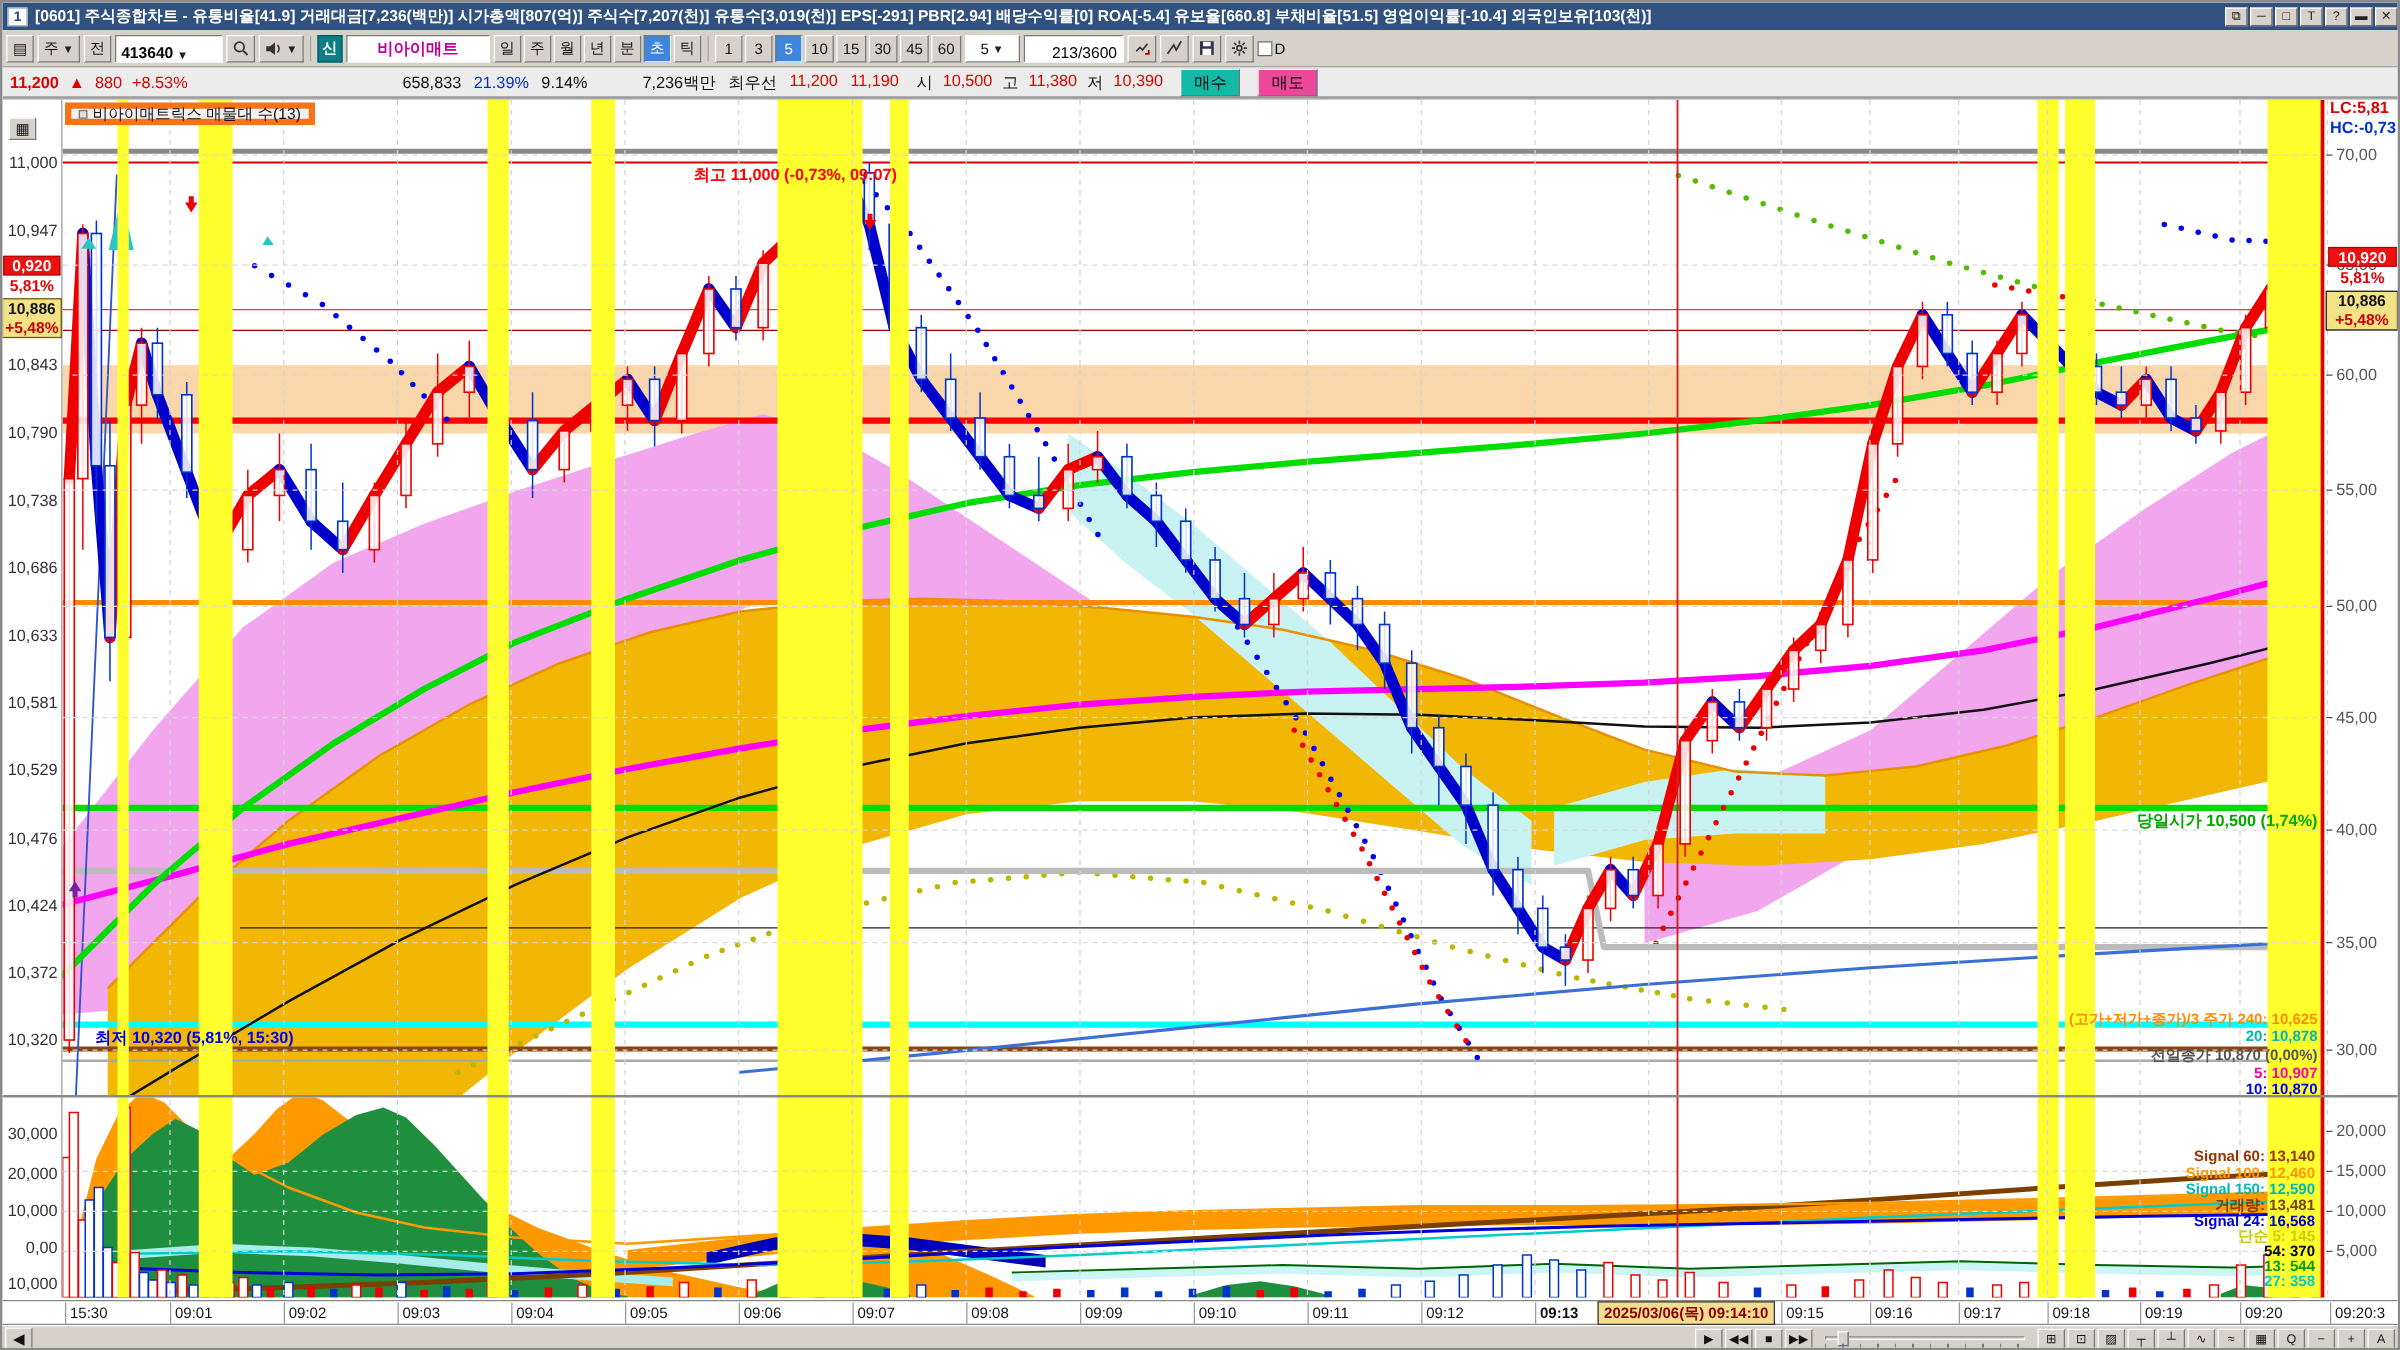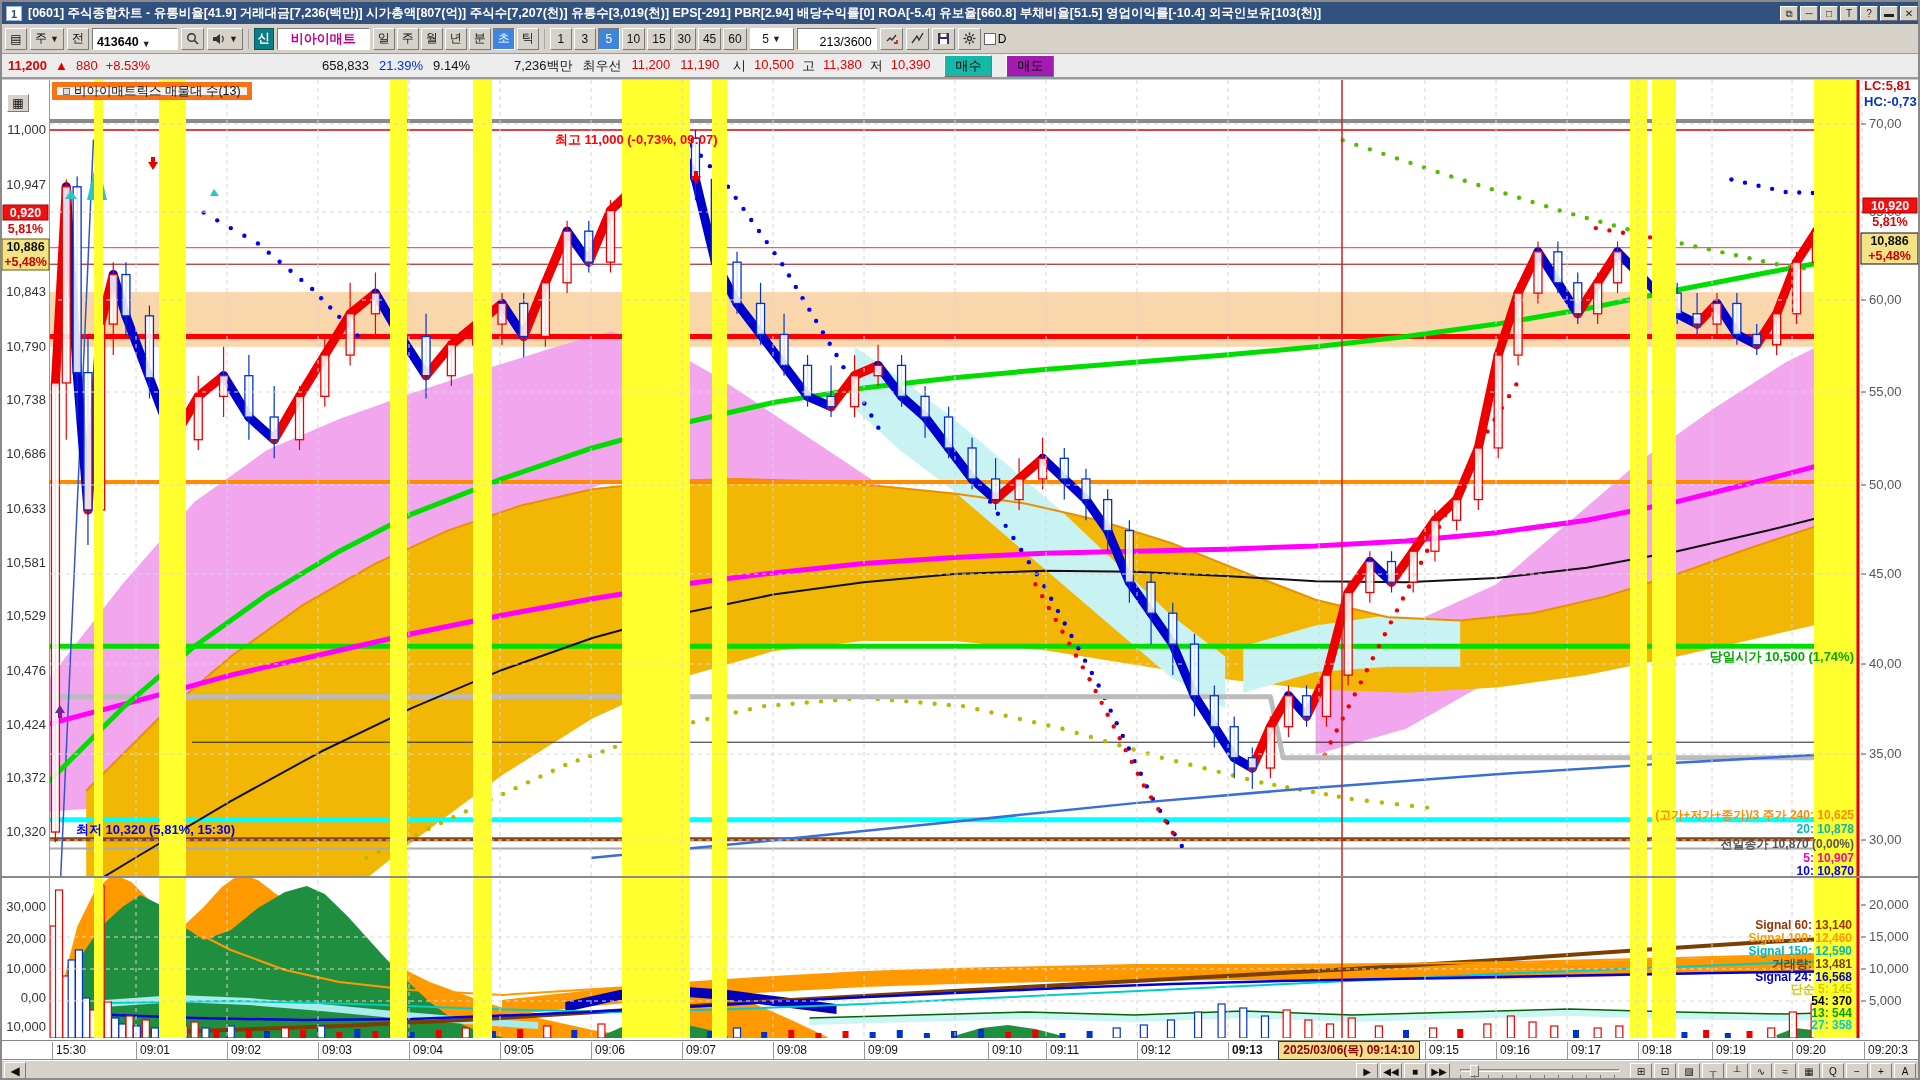--- a/index.html
+++ b/index.html
@@ -14,26 +14,26 @@
   #winbtns{margin-left:auto;display:flex;gap:2px;}
   .wbtn{width:18px;height:15px;background:#d6d2ca;color:#222;font-size:10px;line-height:14px;text-align:center;border:1px solid;border-color:#fff #6a6a6a #6a6a6a #fff;}
   
   #tb1{left:0;top:22px;width:1920px;height:30px;background:#d6d2ca;display:flex;align-items:center;gap:3px;padding:0 3px;border-bottom:1px solid #9a9a9a;}
   .btn3d{height:22px;min-width:22px;background:#d6d2ca;border:1px solid;border-color:#fff #7a7a7a #7a7a7a #fff;font-size:12px;color:#111;display:flex;align-items:center;justify-content:center;padding:0 4px;}
   .btn3d.sel{background:#3d85dd;color:#fff;border-color:#7a7a7a #fff #fff #7a7a7a;}
   .inputbox{height:22px;background:#fff;border:1px solid;border-color:#7a7a7a #fff #fff #7a7a7a;font-size:12.5px;font-weight:bold;display:flex;align-items:flex-end;padding:0 4px;}
   .dropArrow{font-size:9px;margin-left:3px;color:#222;}
   .vsep{width:1px;height:20px;background:#a8a8a8;margin:0 2px;}
   #credit-badge{background:#0b7f86;color:#fff;font-size:12px;font-weight:bold;height:22px;display:flex;align-items:center;padding:0 3px;border:1px solid #06565b;}
-  #stock-name{color:#c0009c;font-weight:bold;font-size:13px;background:#fff;height:22px;display:flex;align-items:center;padding:0 13px;border:1px solid;border-color:#7a7a7a #fff #fff #7a7a7a;}
+  #stock-name{color:#c0009c;font-weight:bold;font-size:13px;background:#fff;height:22px;display:flex;align-items:center;padding:0 24px;border:1px solid;border-color:#7a7a7a #fff #fff #7a7a7a;}
   
   #tb2{left:0;top:52px;width:1920px;height:25px;background:#ececec;display:flex;align-items:center;font-size:13px;padding:0 6px;gap:14px;border-bottom:2px solid #9a9a9a;}
   .red{color:#e00000;} .blue{color:#0030d0;} .blk{color:#111;}
   .buybtn{background:#14b8a6;border:1px solid;border-color:#fff #8a6a6a #8a6a6a #fff;font-size:13px;padding:1px 10px;}
-  .sellbtn{background:#a21caf;border:1px solid;border-color:#fff #5a7a9a #5a7a9a #fff;font-size:13px;padding:1px 10px;}
+  .sellbtn{background:#ec4899;border:1px solid;border-color:#fff #5a7a9a #5a7a9a #fff;font-size:13px;padding:1px 10px;}
   
   #panel-title{left:50px;top:80px;height:18px;background:#f2f2f2;border:5px solid #f97316;display:flex;align-items:center;gap:4px;font-size:12.5px;padding:0 6px;color:#111;}
   #panel-title .sq{width:7px;height:7px;border:1px solid #777;background:#ddd;}
   #grid-btn{left:5px;top:92px;width:20px;height:18px;}
   
   #xaxis{left:0;top:1038px;width:1920px;height:20px;background:#fff;border-top:1px solid #888;border-bottom:1px solid #888;font-size:12px;color:#111;}
   .xlab{position:absolute;top:1px;padding-left:3px;border-left:1px solid #999;height:17px;line-height:16px;white-space:nowrap;}
   #xhl{position:absolute;top:0;height:19px;background:#f3dd8e;border:1px solid #333;color:#8b0000;font-weight:bold;text-align:center;line-height:17px;font-size:12px;}
   
   #botbar{left:0;top:1058px;width:1920px;height:22px;background:#d6d2ca;display:flex;align-items:center;border-top:1px solid #fff;}
@@ -982,21 +982,21 @@
       <span class="xlab" style="left: 50px;">15:30</span>
       <span class="xlab" style="left: 134px;">09:01</span>
       <span class="xlab" style="left: 225px;">09:02</span>
       <span class="xlab" style="left: 316px;">09:03</span>
       <span class="xlab" style="left: 407px;">09:04</span>
       <span class="xlab" style="left: 498px;">09:05</span>
       <span class="xlab" style="left: 589px;">09:06</span>
       <span class="xlab" style="left: 680px;">09:07</span>
       <span class="xlab" style="left: 771px;">09:08</span>
       <span class="xlab" style="left: 862px;">09:09</span>
-      <span class="xlab" style="left: 986px;">09:10</span>
+      <span class="xlab" style="left: 953px;">09:10</span>
       <span class="xlab" style="left: 1044px;">09:11</span>
       <span class="xlab" style="left: 1135px;">09:12</span>
       <span class="xlab" style="left: 1226px; font-weight: bold;">09:13</span>
       <span class="xlab" style="left: 1423px;">09:15</span>
       <span class="xlab" style="left: 1494px;">09:16</span>
       <span class="xlab" style="left: 1565px;">09:17</span>
       <span class="xlab" style="left: 1636px;">09:18</span>
       <span class="xlab" style="left: 1710px;">09:19</span>
       <span class="xlab" style="left: 1790px;">09:20</span>
       <span class="xlab" style="left: 1862px;">09:20:3</span>

